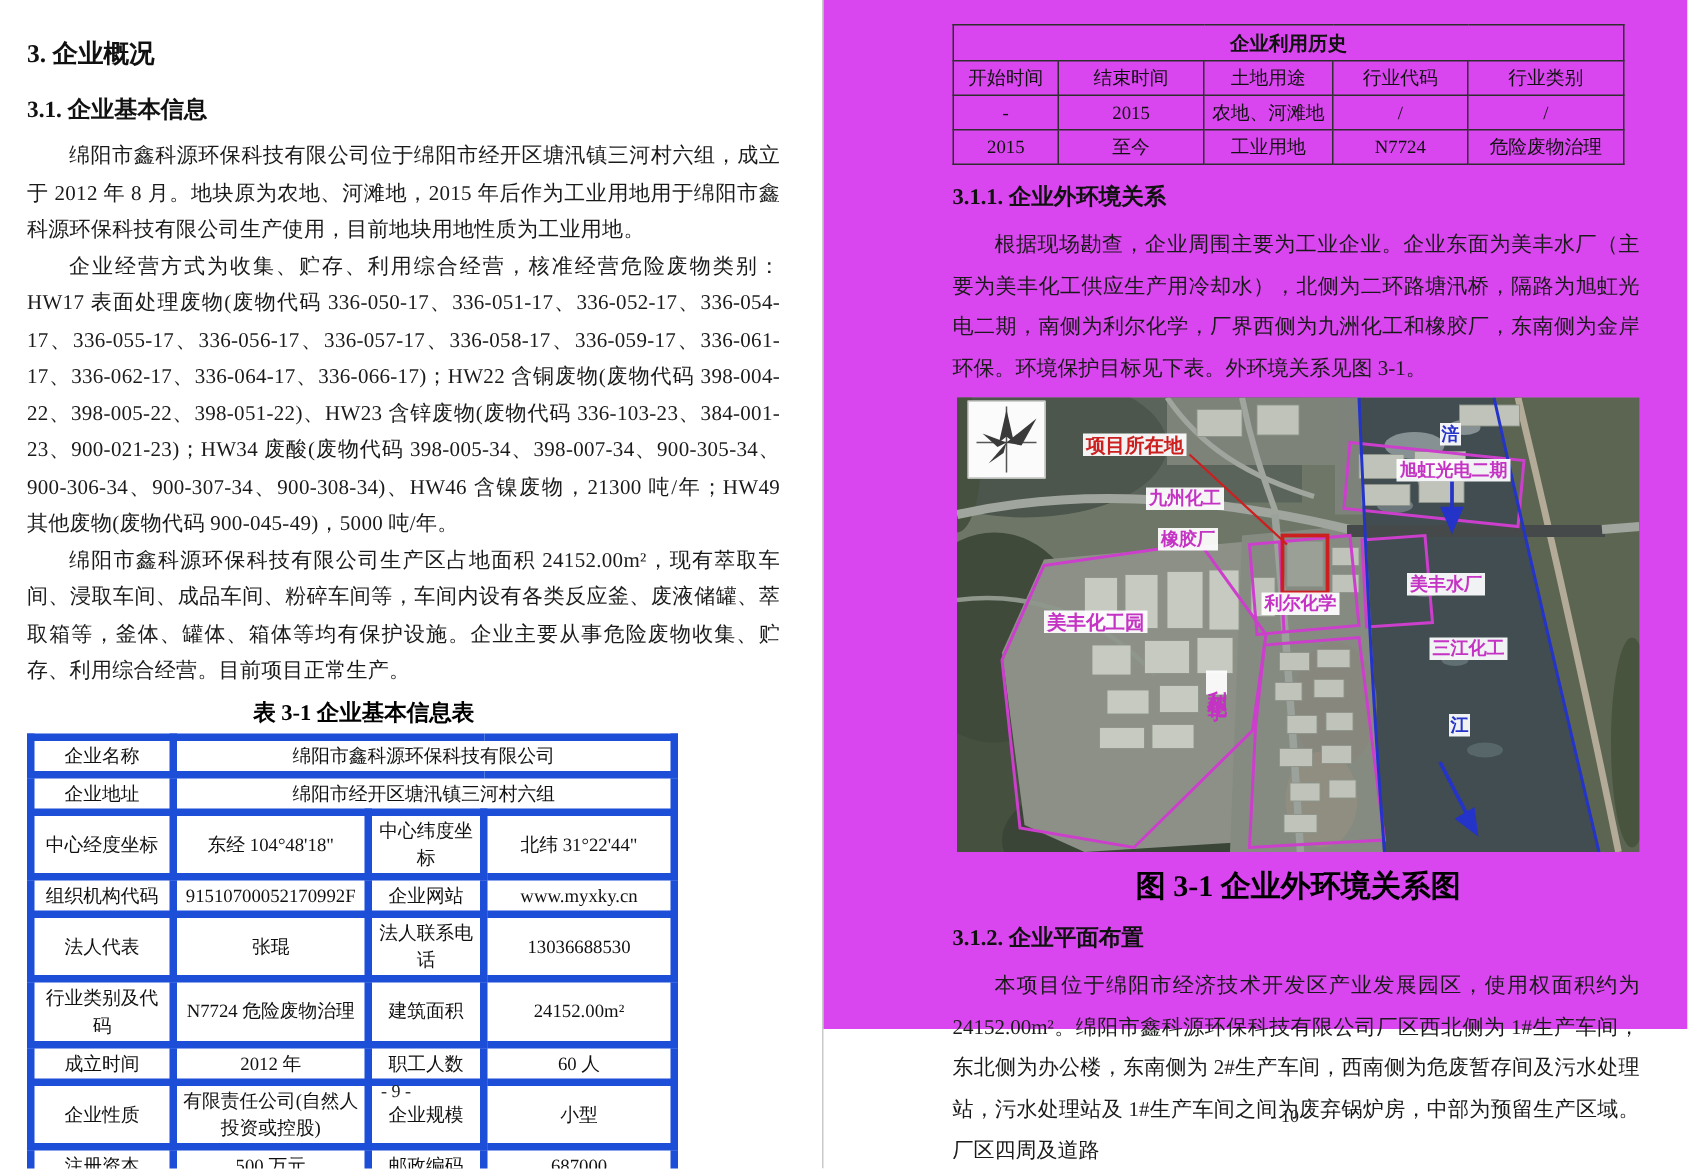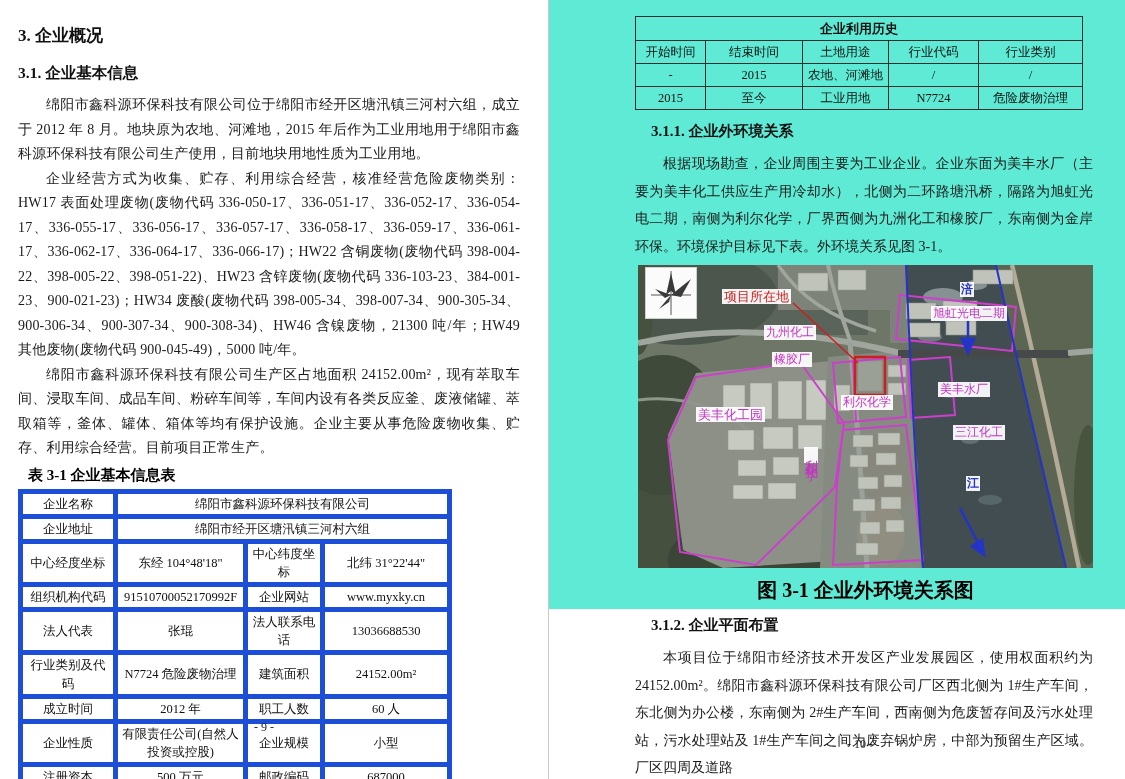--- a/index.html
+++ b/index.html
@@ -6,40 +6,40 @@
   body { font-family:"Liberation Serif","DejaVu Serif",serif; background:#fff; }
   #canvas { position:relative; width:1125px; height:779px; background:#ffffff; overflow:hidden; }
   .page-divider { position:absolute; left:548px; top:0; width:1px; height:779px; background:#c9c9c9; }
 
   
   .page-left { position:absolute; left:0; top:0; width:548px; height:779px; background:#fff; padding:22px 28px 0 18px; }
   .h1 { font-size:17px; font-weight:700; color:#111; margin:2px 0 16px 0; }
   .h2 { font-size:15.5px; font-weight:700; color:#111; margin:0 0 9px 0; }
   .para { font-size:14px; line-height:24.5px; color:#1a1a1a; text-align:justify; text-indent:2em; }
   .page-left .para { letter-spacing:0.2px; }
-  .tbl-caption { font-size:15px; font-weight:700; margin:5px 0 4px 10px; width:429px; }
+  .tbl-caption { font-size:15px; font-weight:700; text-align:center; margin:5px 0 4px 10px; width:429px; }
   table.info { border-collapse:collapse; table-layout:fixed; width:429px; font-size:12.5px; }
   table.info td { border:5px solid #1d4ed8; text-align:center; vertical-align:middle; padding:1px 2px; line-height:1.45; color:#111; }
   .pagenum { position:absolute; font-size:12px; color:#222; text-align:center; width:100px; }
   .pagenum.left { left:214px; top:720px; }
   .pagenum.right { left:810px; top:737px; }
 
   
-  .page-right { position:absolute; left:549px; top:0; width:576px; height:609px; background:#5eead4; padding:16px 32px 0 86px; }
+  .page-right { position:absolute; left:549px; top:0; width:576px; height:686px; background:#d946ef; padding:16px 32px 0 86px; }
   table.history { border-collapse:collapse; table-layout:fixed; width:447px; font-size:12.5px; }
   table.history td { border:1px solid #2e2e2e; text-align:center; vertical-align:middle; padding:2.5px 2px; color:#111; }
   .history-title { font-weight:700; font-size:13px; }
-  .h3 { font-size:15px; font-weight:700; color:#111; margin:12px 0 9px 16px; }
+  .h3 { font-size:15px; font-weight:700; color:#111; margin:12px 0 9px 0; }
   .page-right .para { line-height:27.5px; }
   .fig-caption { font-size:20px; font-weight:700; text-align:center; width:455px; margin:9px 0 2px 3px; }
 
   
   .figure { position:relative; width:455px; height:303px; margin-top:5px; margin-left:3px; background:#6e7668; overflow:hidden; }
   .figure svg { position:absolute; left:0; top:0; }
-  .map-label { position:absolute; font-family:"Liberation Serif","DejaVu Serif",serif; font-size:12px; font-weight:400;
+  .map-label { position:absolute; font-family:"Liberation Serif","DejaVu Serif",serif; font-size:12px; font-weight:700;
                background:rgba(255,255,255,0.93); color:#c433c4; padding:0 2px; line-height:15px; white-space:nowrap; }
   .map-label.red { color:#cc2020; font-size:13px; }
   .map-label.blue { color:#2433c8; font-weight:700; padding:0 1px; }
   .map-label.vert { writing-mode:vertical-rl; text-orientation:upright; letter-spacing:3px; line-height:14px; padding:2px 0; font-size:13px; }
   .compass-box { position:absolute; left:7px; top:2px; width:52px; height:52px; background:#fbfbfb; box-shadow:0 0 0 1px #d0d0d0 inset; }
 </style>
 </head>
 <body>
 
 <div id="canvas">

